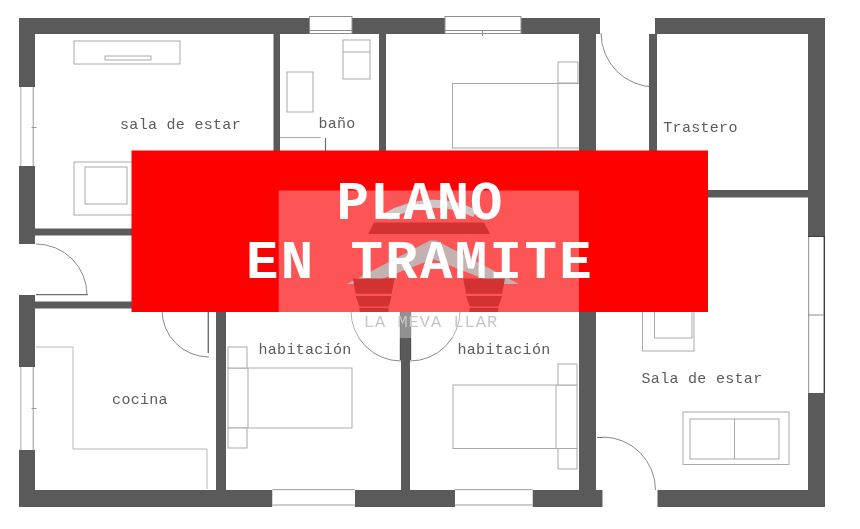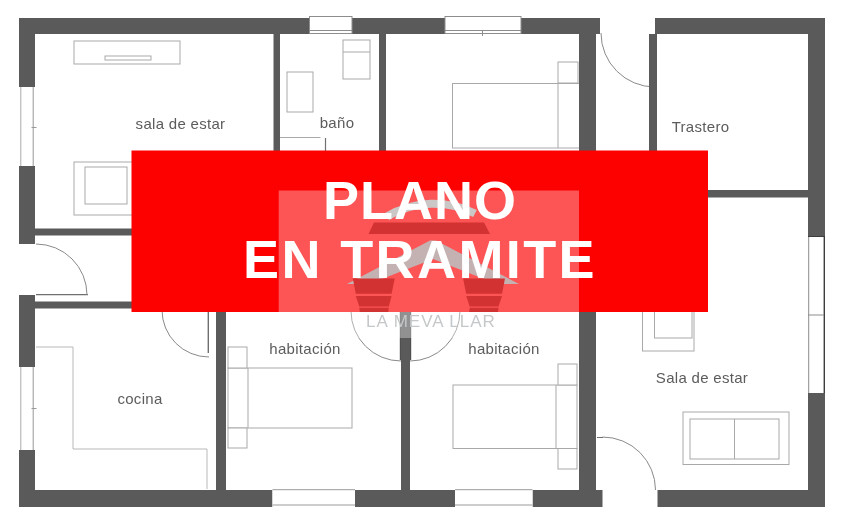--- a/index.html
+++ b/index.html
@@ -1,16 +1,16 @@
 <!DOCTYPE html>
 <html><head>
 <meta charset="utf-8">
 <style>
 html,body{margin:0;padding:0;background:#ffffff;}
-#plan{position:relative;width:860px;height:529px;background:#fdba74;font-family:Liberation Sans, sans-serif;}
+#plan{position:relative;width:860px;height:529px;background:#fdba74;font-family:Liberation Mono, monospace;}
 svg{display:block;}
 </style>
 </head>
 <body>
 <div id="plan">
 <svg width="860" height="529" viewBox="0 0 860 529" xmlns="http://www.w3.org/2000/svg">
 
 <rect x="0" y="0" width="860" height="529" fill="#ffffff"></rect>
 
 <g>

